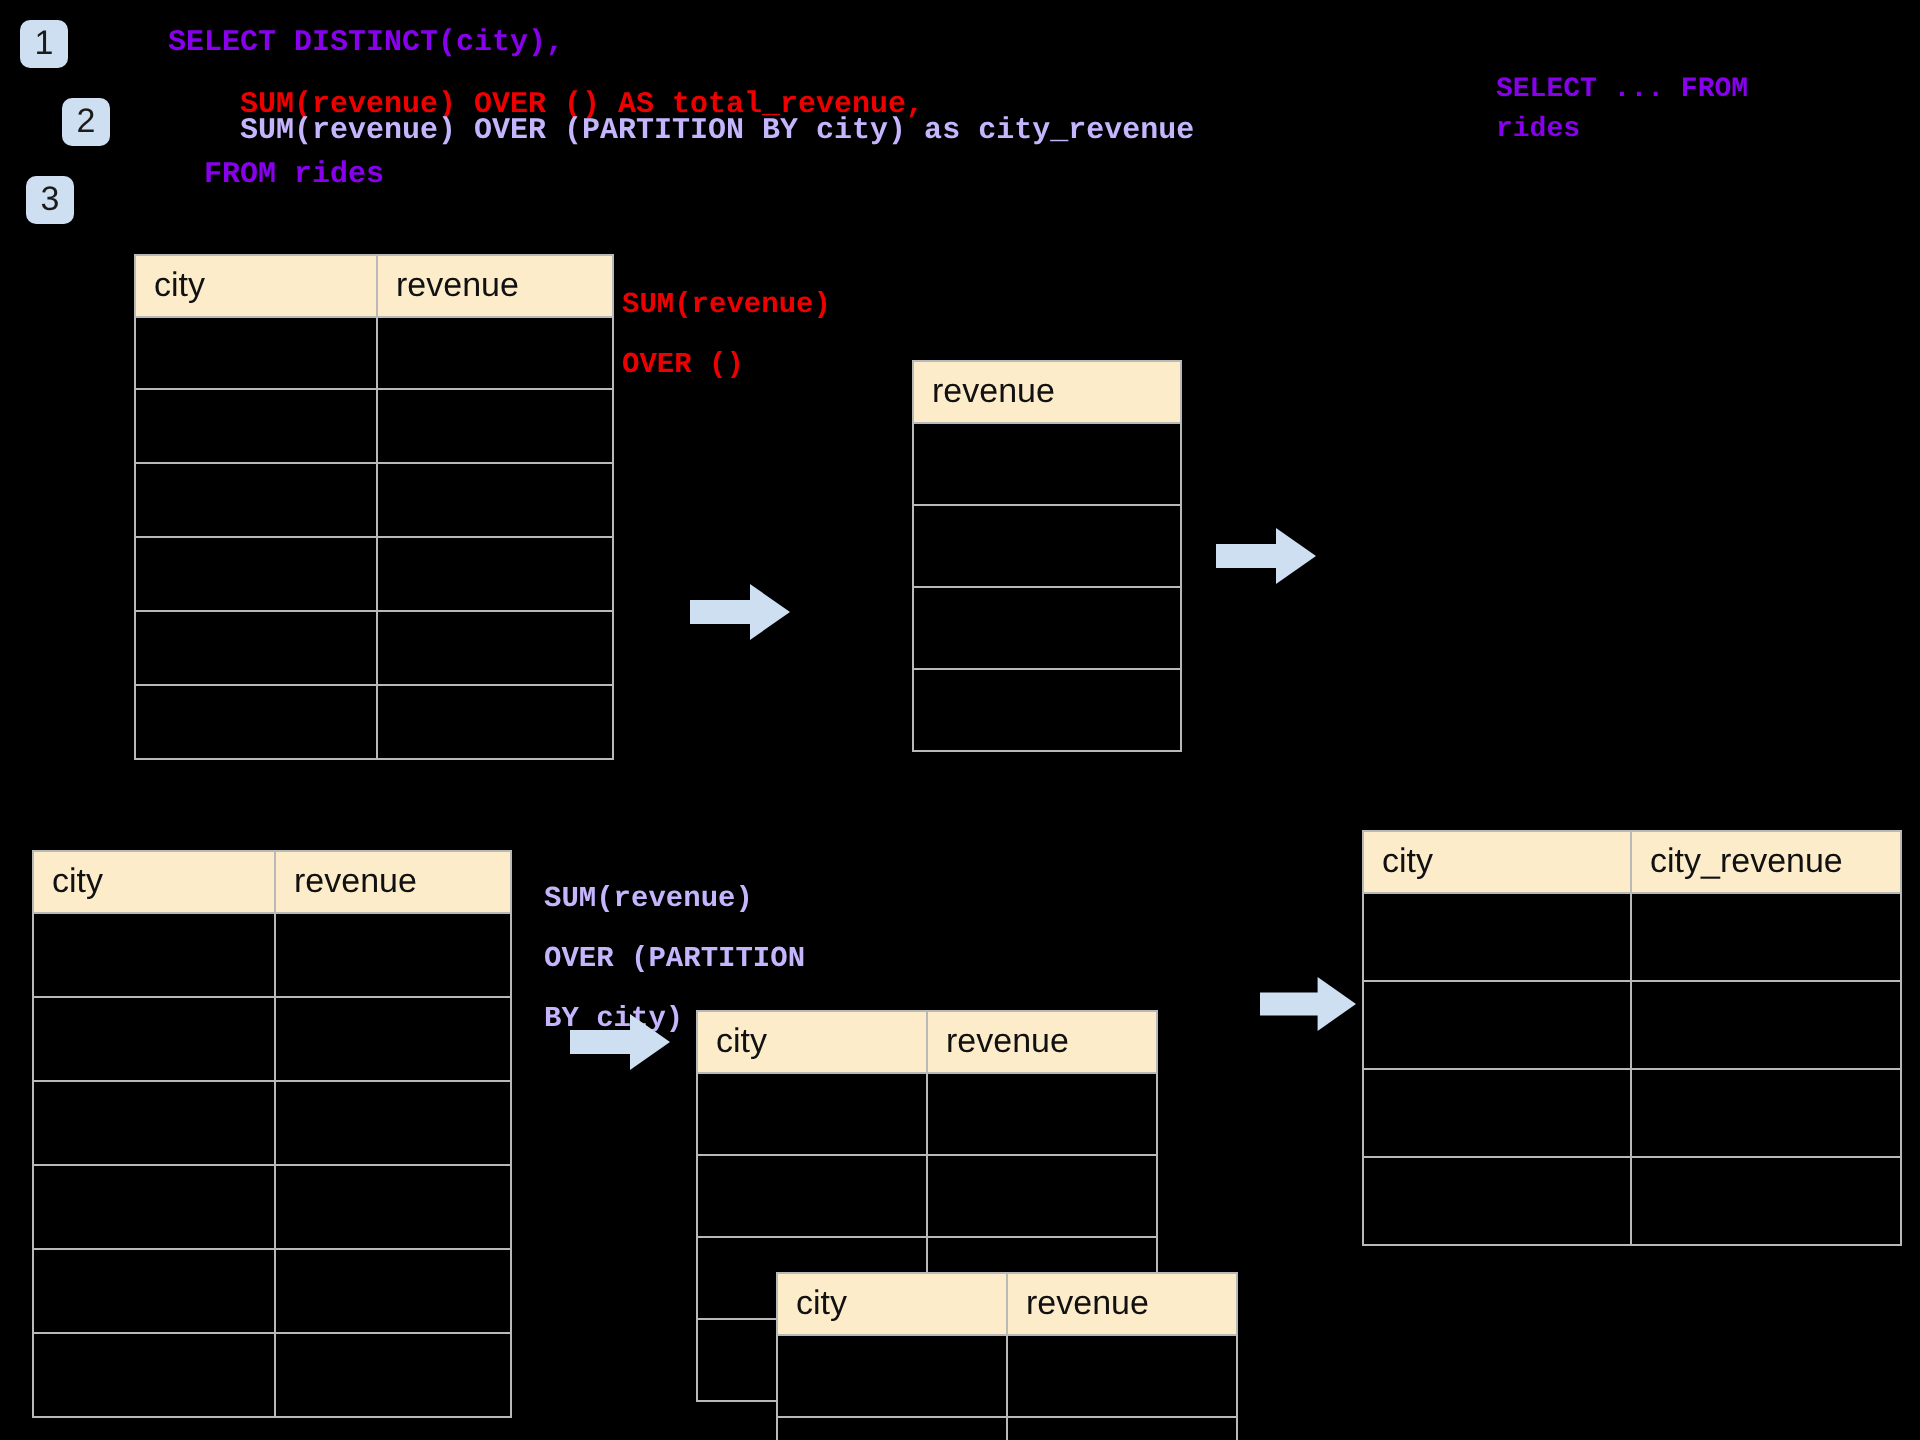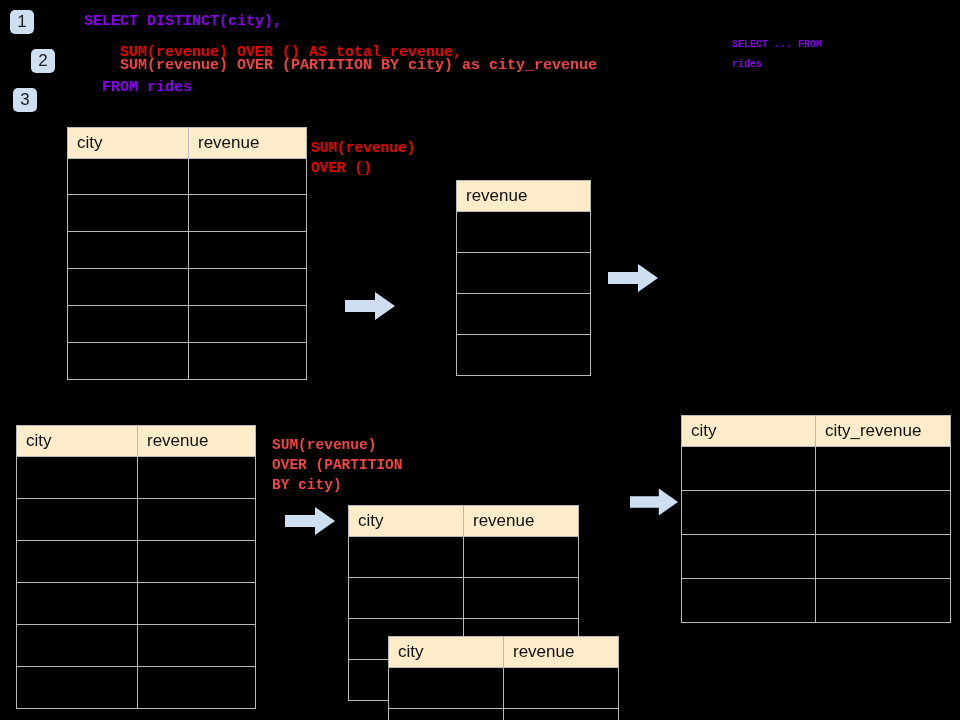--- a/index.html
+++ b/index.html
@@ -35,28 +35,28 @@
     position: absolute;
     font-family: "Liberation Mono", monospace;
     font-size: 15px;
     line-height: 22px;
     white-space: pre;
     font-weight: bold;
     letter-spacing: 0px;
   }
   .c-purple { color: #8800ee; }
   .c-red    { color: #ee0000; }
-  .c-green  { color: #ef4444; }
+  .c-green  { color: #c4b5fd; }
 
   
   .annot {
     position: absolute;
     font-family: "Liberation Mono", monospace;
     font-size: 14.5px;
-    line-height: 20px;
+    line-height: 30px;
     white-space: pre;
     font-weight: bold;
   }
 
   
   .tbl {
     position: absolute;
     border-collapse: collapse;
     table-layout: fixed;
     background: #000000;
@@ -89,21 +89,21 @@
 
   <div class="badge" style="left:10px; top:10px;">1</div>
   <div class="badge" style="left:31px; top:49px;">2</div>
   <div class="badge" style="left:13px; top:88px;">3</div>
 
   <div class="code c-purple" style="left:84px; top:11px;">SELECT DISTINCT(city),</div>
   <div class="code c-red" style="left:84px; top:42px;">    SUM(revenue) OVER () AS total_revenue,</div>
   <div class="code c-green" style="left:84px; top:55px;">    SUM(revenue) OVER (PARTITION BY city) as city_revenue</div>
   <div class="code c-purple" style="left:84px; top:77px;">  FROM rides</div>
 
-  <div class="annot c-purple" style="left:732px; top:35px; font-size:10px; line-height:20px;">SELECT ... FROM
+  <div class="annot c-purple" style="left:748px; top:35px; font-size:14px; line-height:20px;">SELECT ... FROM
 rides</div>
 
   <div class="annot c-red" style="left:311px; top:138px;">SUM(revenue)
 OVER ()</div>
 
   <div class="annot c-green" style="left:272px; top:435px;">SUM(revenue)
 OVER (PARTITION
 BY city)</div>
 
   <table class="tbl" style="left:67px; top:127px; width:239px;">

